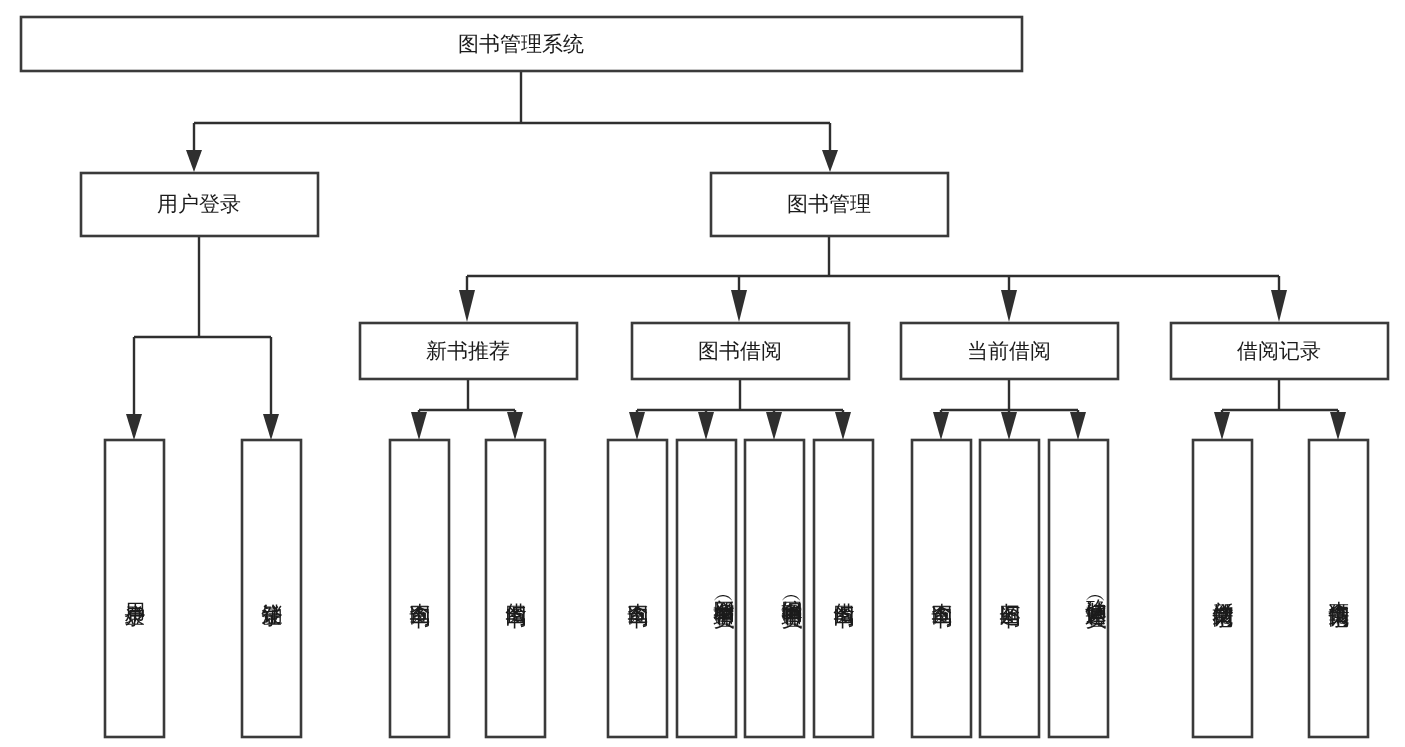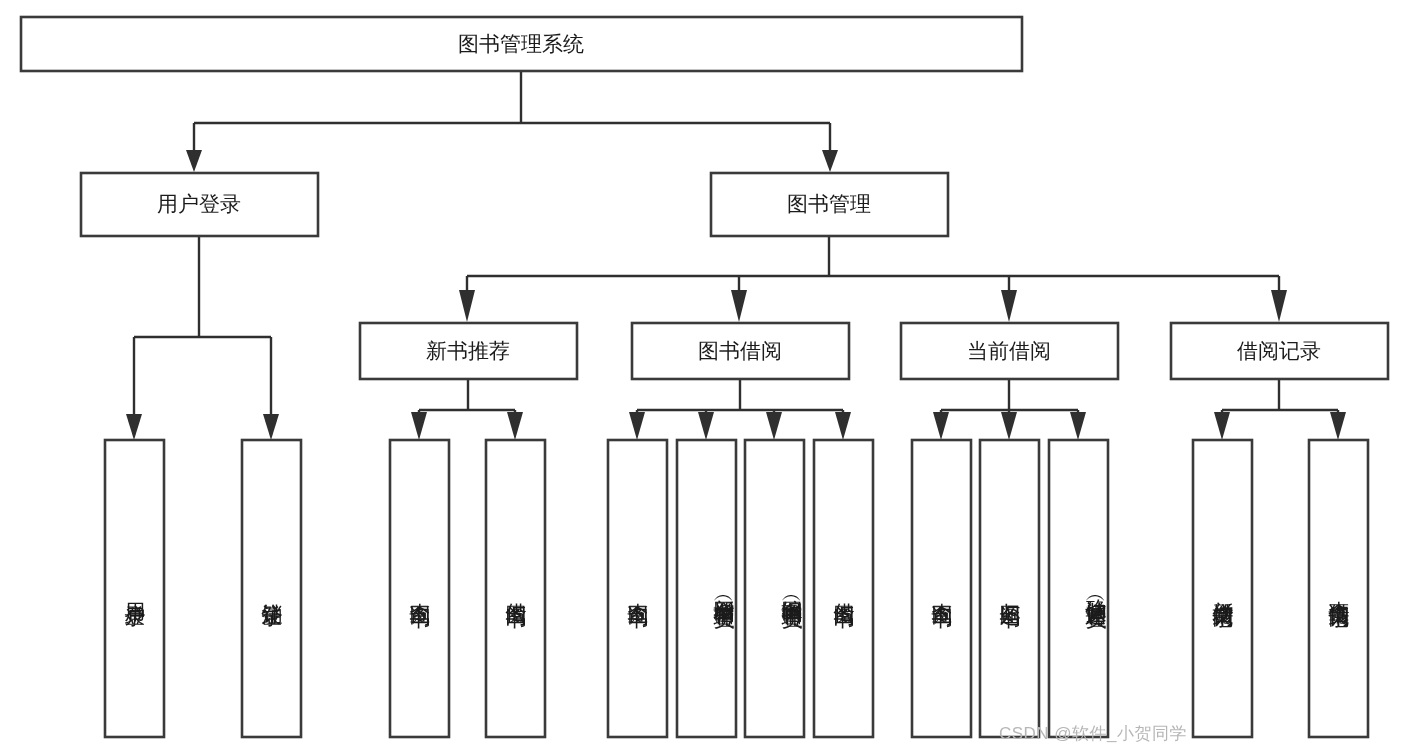--- a/index.html
+++ b/index.html
@@ -206,15 +206,14 @@
   <div class="leaf-label-wrap" style="left:745px; top:436px; width:59px; height:297px; align-items:flex-start;">编辑图书（管理员）</div>
   <div class="leaf-label-wrap" style="left:814px; top:436px; width:59px; height:297px;">借阅图书</div>
 
   <div class="leaf-label-wrap" style="left:912px; top:436px; width:59px; height:297px;">查询图书</div>
   <div class="leaf-label-wrap" style="left:980px; top:436px; width:59px; height:297px;">归还图书</div>
   <div class="leaf-label-wrap" style="left:1049px; top:436px; width:59px; height:297px; align-items:flex-start;">确认归还（管理员）</div>
 
   <div class="leaf-label-wrap" style="left:1193px; top:436px; width:59px; height:297px;">新增借阅记录</div>
   <div class="leaf-label-wrap" style="left:1309px; top:436px; width:59px; height:297px;">查询借阅记录</div>
 
-  <div class="watermark">CSDN @软件_小贺同学</div>
 
 </div>
 
 </body></html>

